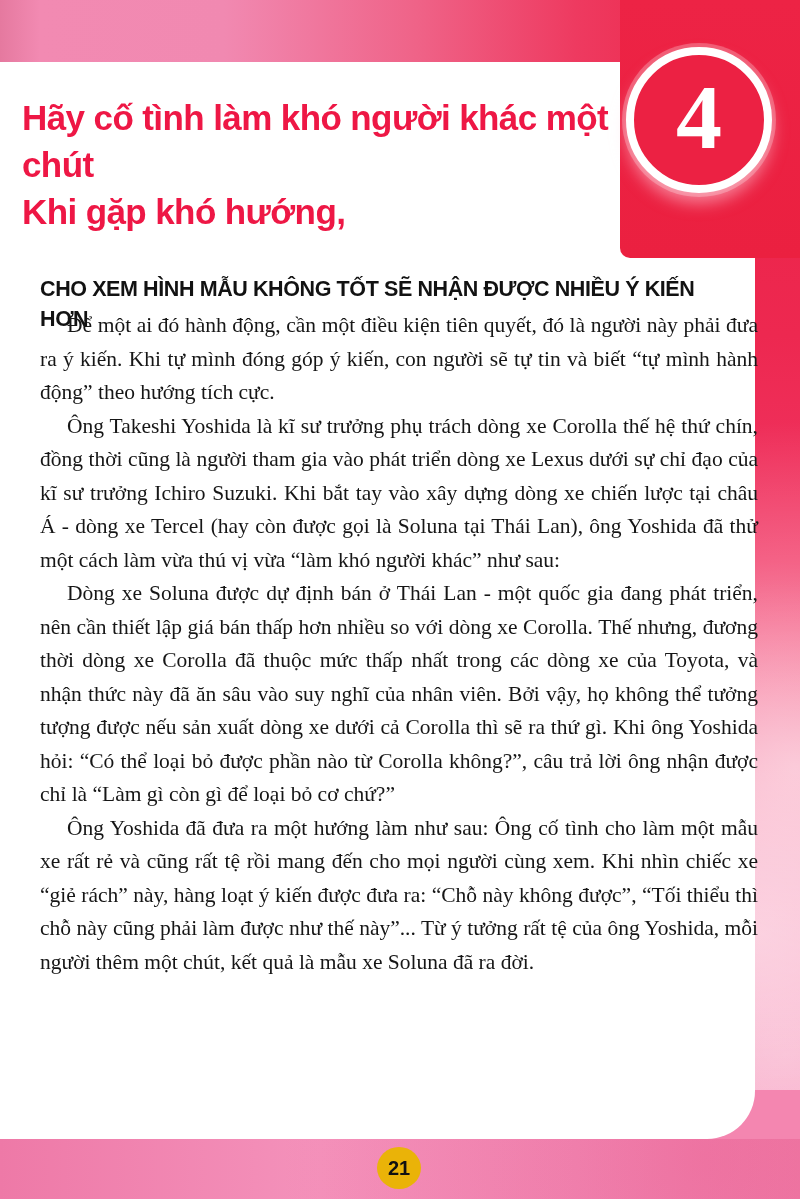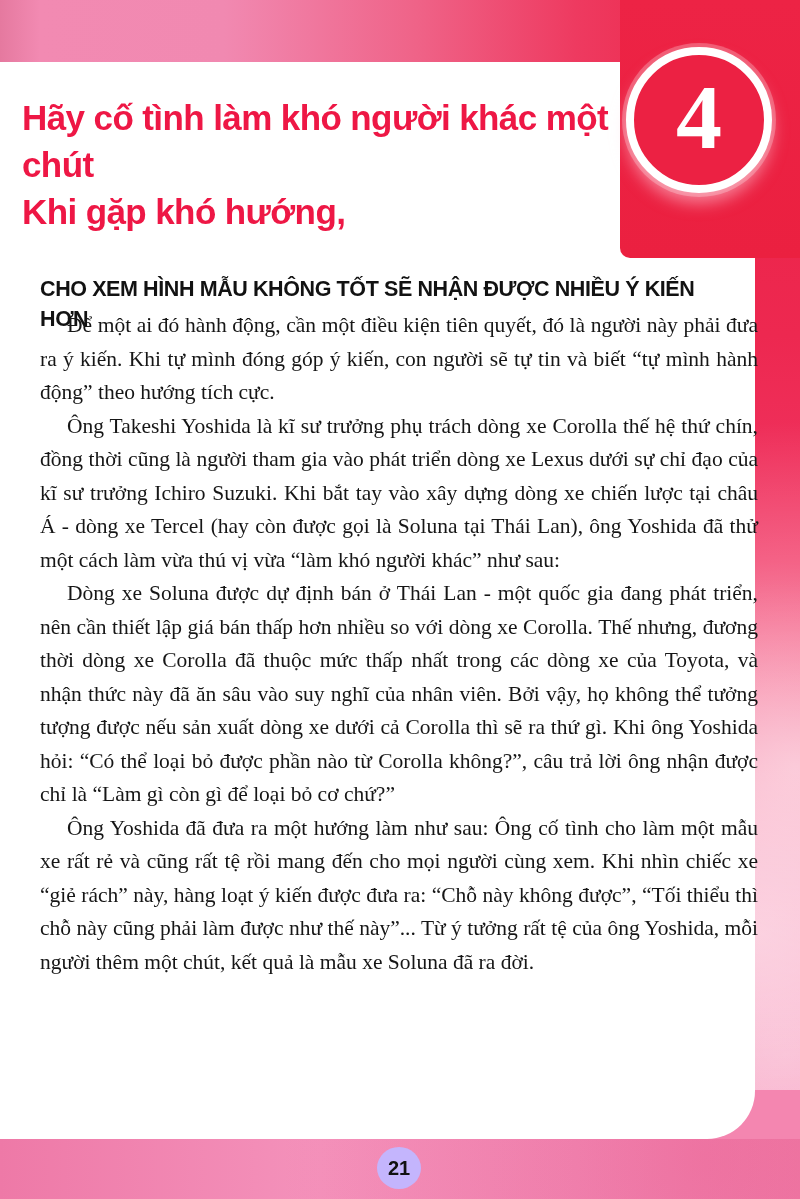--- a/index.html
+++ b/index.html
@@ -65,21 +65,21 @@
     font-weight:bold;font-size:21.5px;line-height:30px;letter-spacing:-0.4px;
   }
   .body-text{
     position:absolute;left:40px;top:309px;width:718px;z-index:5;
     color:#161616;font-size:21.5px;line-height:33.5px;text-align:justify;
   }
   .body-text p{margin:0;text-indent:27px;}
   .body-text b{font-weight:bold;}
   .page-num{
     position:absolute;left:377px;top:1147px;width:44px;height:42px;z-index:6;
-    background:#c4b5fd;border-radius:50%;
+    background:#eab308;border-radius:50%;
     display:flex;align-items:center;justify-content:center;
     font-family:"Liberation Sans","DejaVu Sans",sans-serif;
     font-weight:bold;font-size:20px;color:#111111;
   }
 </style>
 </head>
 <body>
 
 <div class="top-band"></div>
 <div class="right-band"></div>

